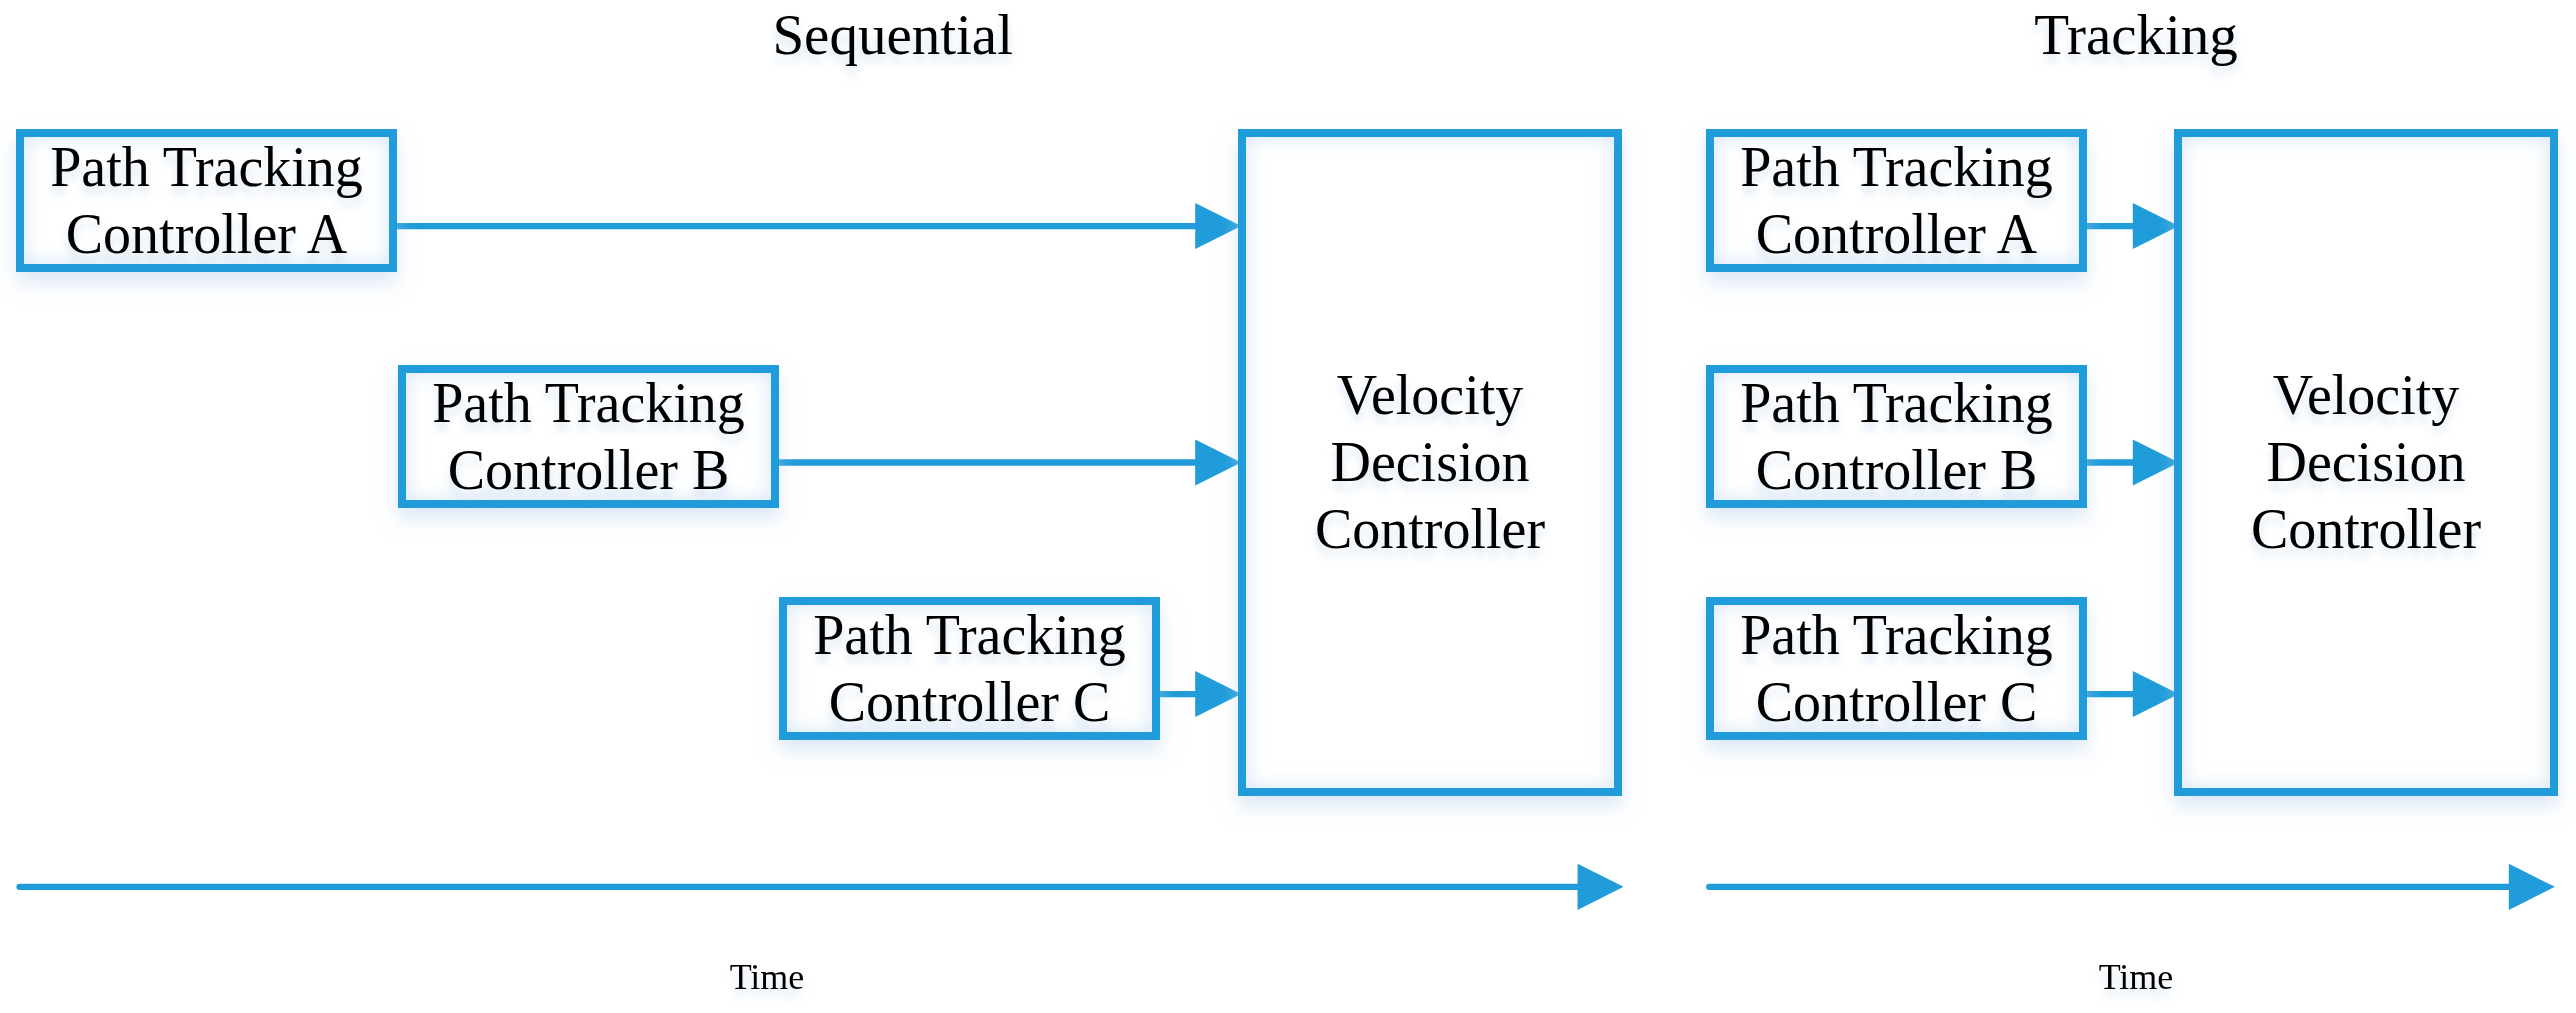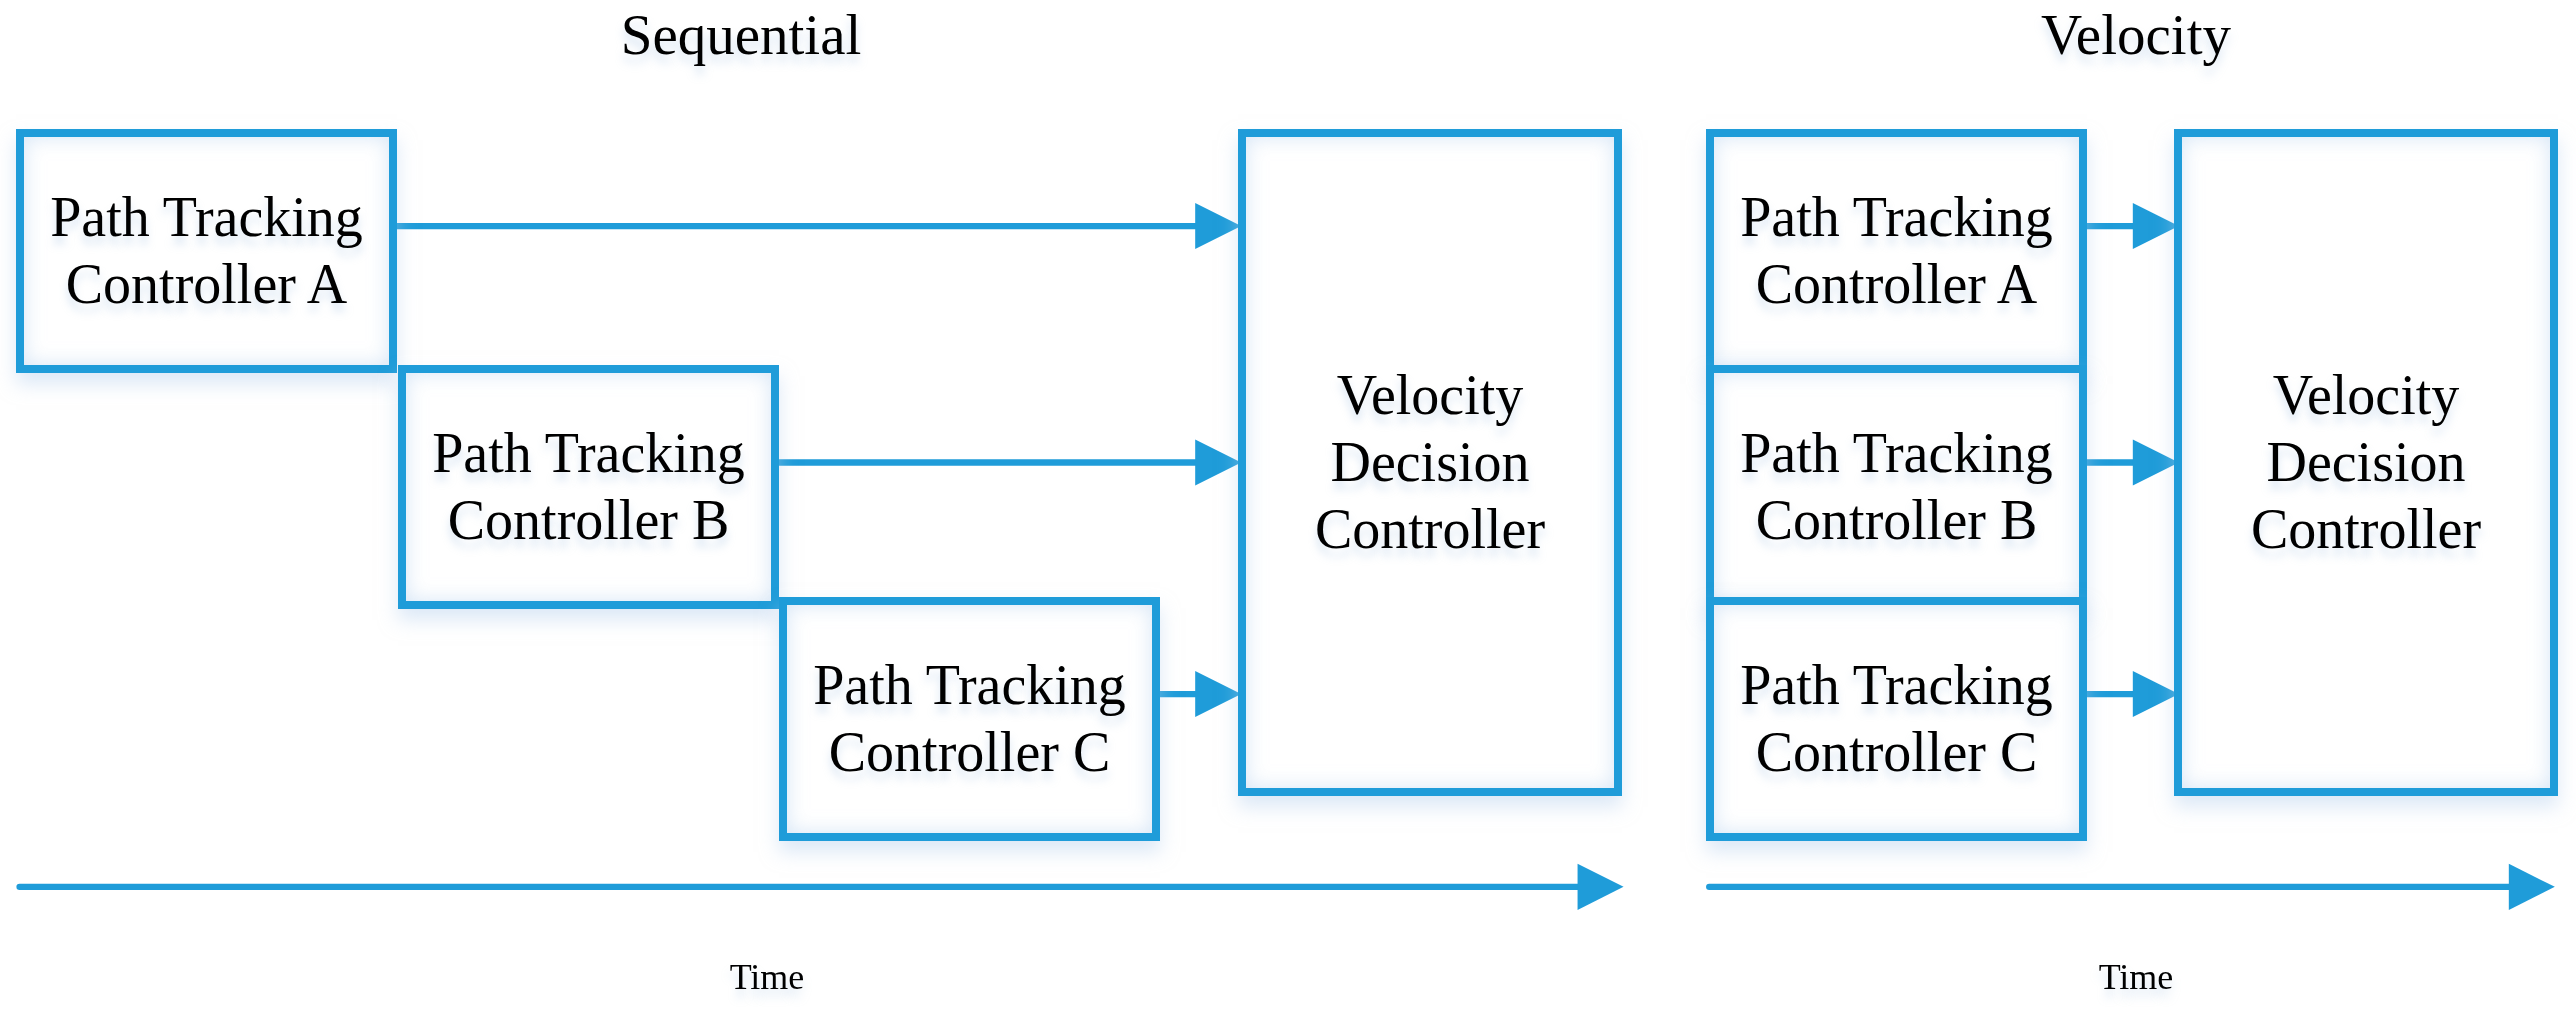--- a/index.html
+++ b/index.html
@@ -20,21 +20,21 @@
     text-align: center;
     font-size: 57px;
     line-height: 63px;
     color: var(--ink);
     text-shadow: 0 8px 9.5px rgba(150, 185, 220, 0.38);
     white-space: nowrap;
   }
   .box {
     position: absolute;
     width: 381px;
-    height: 244px;
+    height: 143px;
     background: #ffffff;
     border: 8px solid var(--accent);
     display: flex;
     align-items: center;
     justify-content: center;
     text-align: center;
     box-shadow: 0 11px 17.5px rgba(188, 212, 240, 0.50),
                 inset 0 0 20.6px rgba(178, 208, 238, 0.55);
   }
   .box.vdc {
@@ -76,22 +76,22 @@
   }
   svg.arrow-layer polygon {
     fill: var(--accent);
   }
 </style>
 </head>
 <body>
 
 <div class="canvas">
 
-  <div class="section-title" style="left:503px; top:3.2px;">Sequential</div>
-  <div class="section-title" style="left:1898px; top:3.2px;">Velocity</div>
+  <div class="section-title" style="left:537px; top:3.2px;text-align:right;">Sequential</div>
+  <div class="section-title" style="left:1898px; top:3.2px;">Tracking</div>
 
   <svg class="arrow-layer" viewBox="0 0 3246 1277">
 
     <g>
       <line x1="500" y1="285" x2="1508" y2="285"></line>
       <polygon points="1506,256 1564,285 1506,314"></polygon>
     </g>
 
     <g>
       <line x1="982" y1="583" x2="1508" y2="583"></line>

